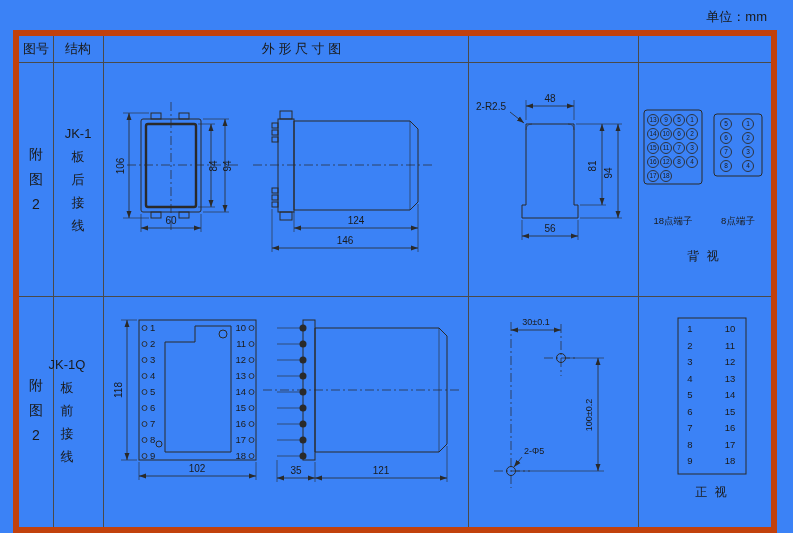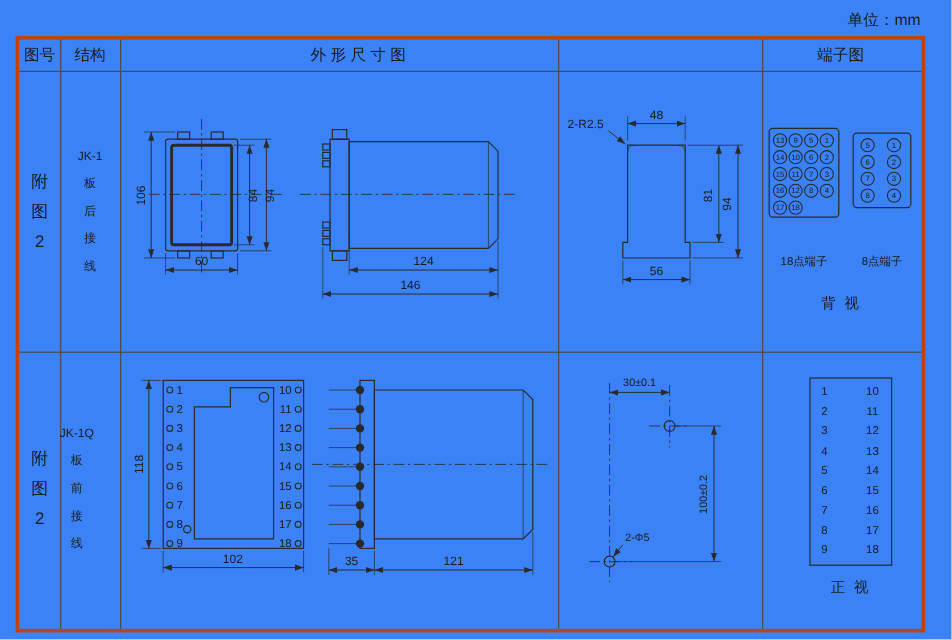--- a/index.html
+++ b/index.html
@@ -1,24 +1,24 @@
 <!DOCTYPE html>
 <html><head>
 <meta charset="utf-8">
 <style>
   html,body{margin:0;padding:0;background:#fff;}
   .sheet{position:relative;width:793px;height:533px;background:#3b82f6;font-family:"Liberation Sans",sans-serif;color:#1a1a1a;overflow:hidden;}
   .unit{position:absolute;top:8px;right:26px;font-size:13px;}
-  .tbl{position:absolute;left:13px;top:30px;width:752px;height:491px;border:3px solid #c2410c;}
+  .tbl{position:absolute;left:13px;top:30px;width:752px;height:491px;border:6px solid #c2410c;}
   .vline{position:absolute;top:0;bottom:0;border-left:1px solid #4a4a4a;}
   .hline{position:absolute;left:0;right:0;border-top:1px solid #4a4a4a;}
   .cell{position:absolute;display:flex;align-items:center;justify-content:center;text-align:center;}
   .hdr{font-size:13px;}
   .vert{white-space:pre-line;font-size:14px;line-height:25px;}
-  .vert2{white-space:pre-line;font-size:10px;line-height:23px;}
+  .vert2{white-space:pre-line;font-size:13px;line-height:23px;}
   svg{position:absolute;}
   svg line,svg rect,svg circle,svg path,svg polygon{stroke:#2a2a2a;fill:none;stroke-width:1;}
   svg .thick{stroke-width:2.4;}
   svg .ext{stroke-width:0.6;}
   svg .dl{stroke-width:0.8;}
   svg .cl{stroke-width:0.7;stroke-dasharray:9 3 2 3;}
   svg .tc{stroke-width:0.9;}
   svg .mk{fill:#2a2a2a;stroke:none;}
   svg .fillb{fill:#2a2a2a;stroke:none;}
   svg text{fill:#1a1a1a;stroke:none;font-family:"Liberation Sans",sans-serif;}
@@ -39,21 +39,20 @@
     <div class="vline" style="left:34px"></div>
     <div class="vline" style="left:84px"></div>
     <div class="vline" style="left:449px"></div>
     <div class="vline" style="left:619px"></div>
     <div class="hline" style="top:26px"></div>
     <div class="hline" style="top:260px"></div>
 
     <div class="cell hdr" style="left:0;top:0;width:34px;height:26px">图号</div>
     <div class="cell hdr" style="left:34px;top:0;width:50px;height:26px">结构</div>
     <div class="cell hdr" style="left:100px;top:0;width:365px;height:26px">外 形 尺 寸 图</div>
-    <div class="cell hdr" style="left:619px;top:0;width:131px;height:26px">端子图</div>
 
     <div class="cell vert" style="left:0;top:26px;width:34px;height:234px">附
 图
 2</div>
     <div class="cell vert2" style="left:34px;top:26px;width:50px;height:234px">JK-1
 板
 后
 接
 线</div>
 

